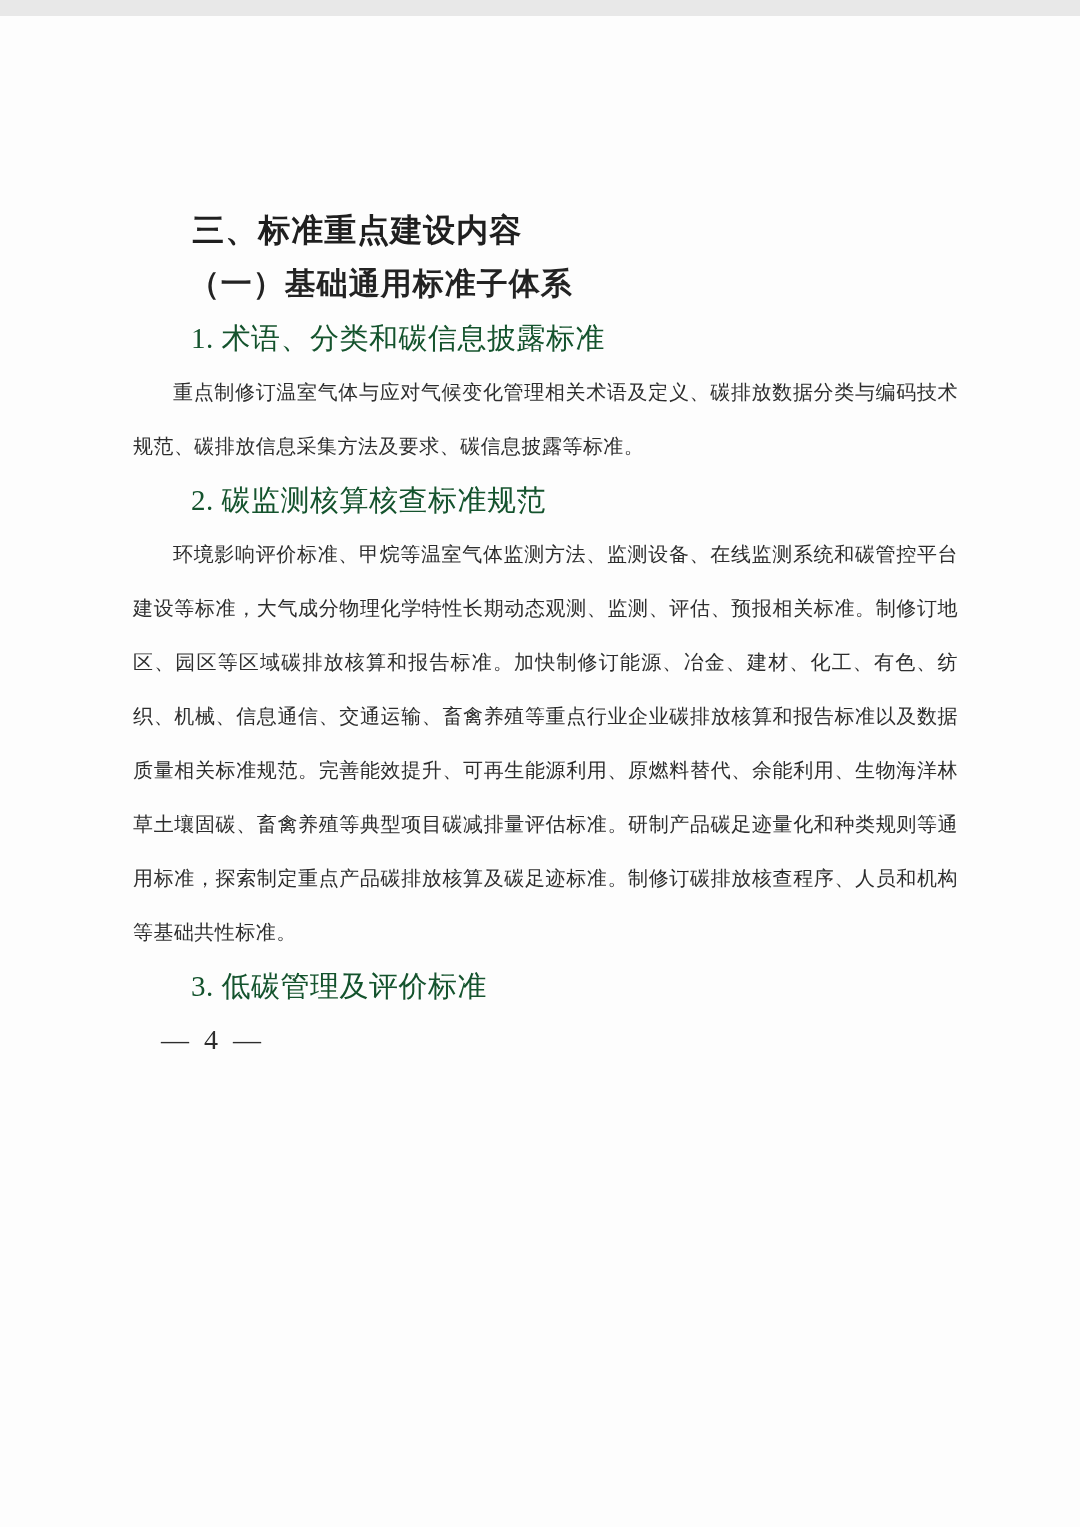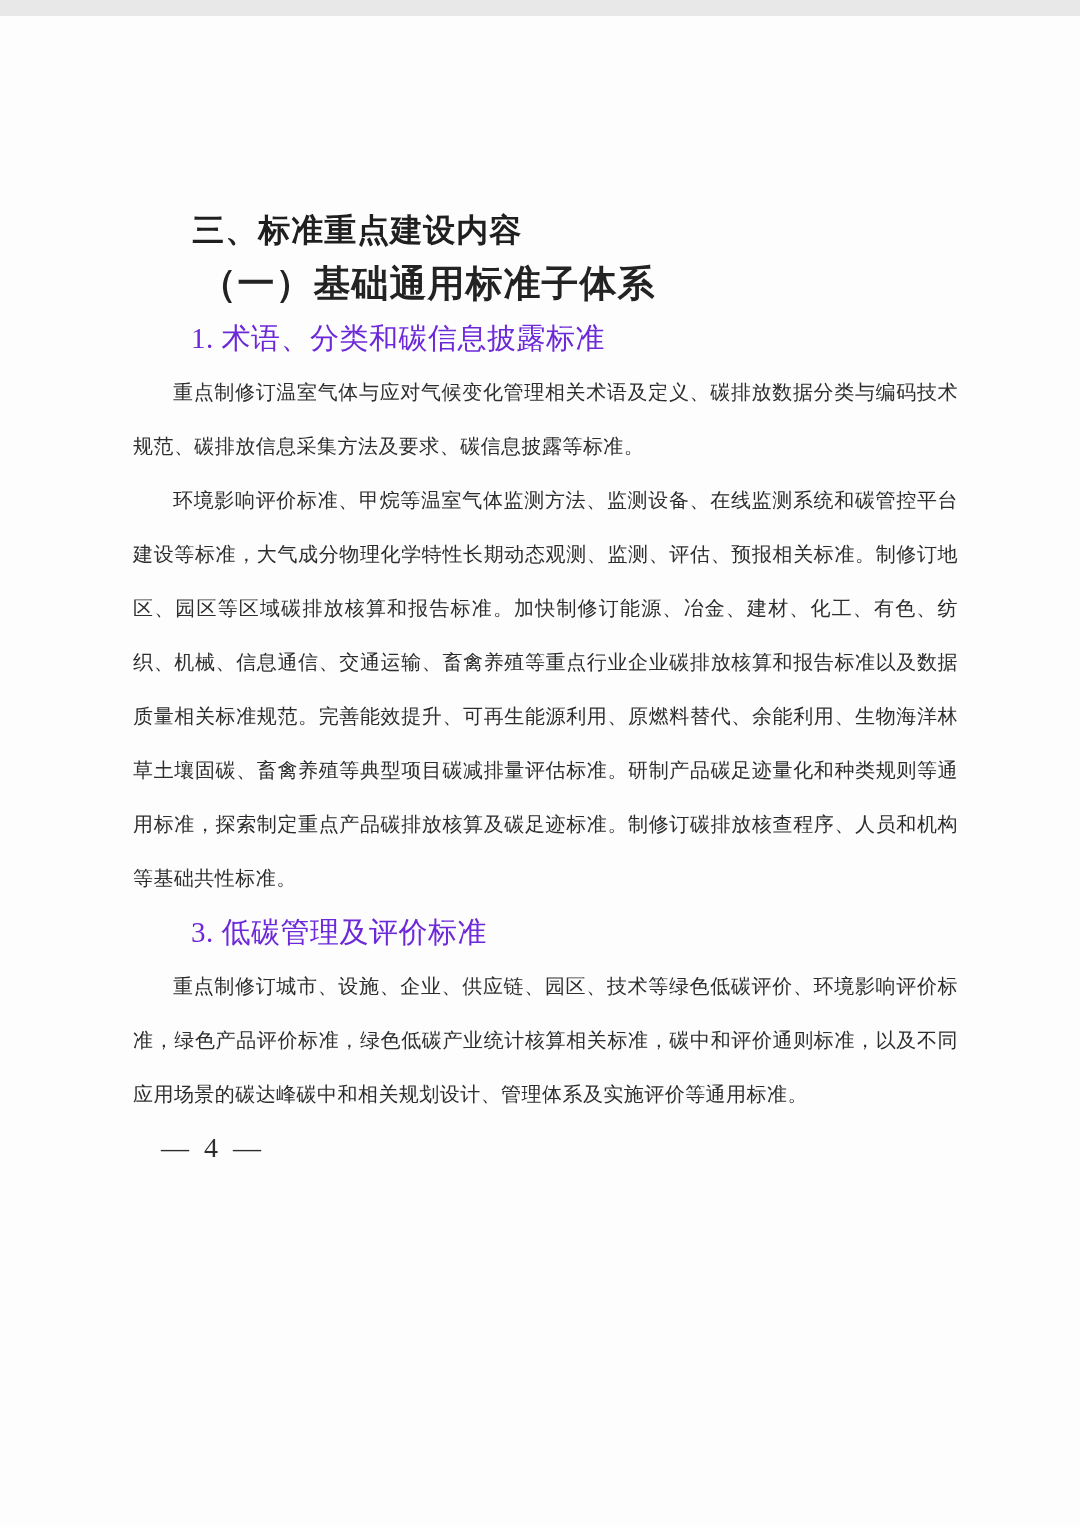--- a/index.html
+++ b/index.html
@@ -28,32 +28,32 @@
     font-weight: 700;
     font-size: 32px;
     line-height: 54px;
     color: #1f1f1f;
     text-indent: 1.85em;
     letter-spacing: 1px;
   }
   .h2 {
     margin: 0;
     font-weight: 600;
-    font-size: 37px;
+    font-size: 31px;
     line-height: 54px;
     color: #232323;
     text-indent: 1.8em;
     letter-spacing: 1px;
   }
   .h3 {
     margin: 0;
     font-weight: 400;
     font-size: 29px;
     line-height: 54px;
-    color: #6d28d9;
+    color: #14532d;
     text-indent: 2em;
     letter-spacing: 0.5px;
   }
   .para {
     margin: 0;
     font-size: 20px;
     line-height: 54px;
     letter-spacing: 0.45px;
     text-indent: 2em;
     text-align: justify;
@@ -78,25 +78,25 @@
   <div class="content">
 
     <h1 class="h1">三、标准重点建设内容</h1>
 
     <h2 class="h2">（一）基础通用标准子体系</h2>
 
     <h3 class="h3">1. 术语、分类和碳信息披露标准</h3>
 
     <p class="para">重点制修订温室气体与应对气候变化管理相关术语及定义、碳排放数据分类与编码技术规范、碳排放信息采集方法及要求、碳信息披露等标准。</p>
 
+    <h3 class="h3">2. 碳监测核算核查标准规范</h3>
 
     <p class="para">环境影响评价标准、甲烷等温室气体监测方法、监测设备、在线监测系统和碳管控平台建设等标准，大气成分物理化学特性长期动态观测、监测、评估、预报相关标准。制修订地区、园区等区域碳排放核算和报告标准。加快制修订能源、冶金、建材、化工、有色、纺织、机械、信息通信、交通运输、畜禽养殖等重点行业企业碳排放核算和报告标准以及数据质量相关标准规范。完善能效提升、可再生能源利用、原燃料替代、余能利用、生物海洋林草土壤固碳、畜禽养殖等典型项目碳减排量评估标准。研制产品碳足迹量化和种类规则等通用标准，探索制定重点产品碳排放核算及碳足迹标准。制修订碳排放核查程序、人员和机构等基础共性标准。</p>
 
     <h3 class="h3">3. 低碳管理及评价标准</h3>
 
-    <p class="para">重点制修订城市、设施、企业、供应链、园区、技术等绿色低碳评价、环境影响评价标准，绿色产品评价标准，绿色低碳产业统计核算相关标准，碳中和评价通则标准，以及不同应用场景的碳达峰碳中和相关规划设计、管理体系及实施评价等通用标准。</p>
 
     <div class="footer">
       <span class="page-num">— 4 —</span>
     </div>
 
   </div>
 </div>
 
 </body></html>

